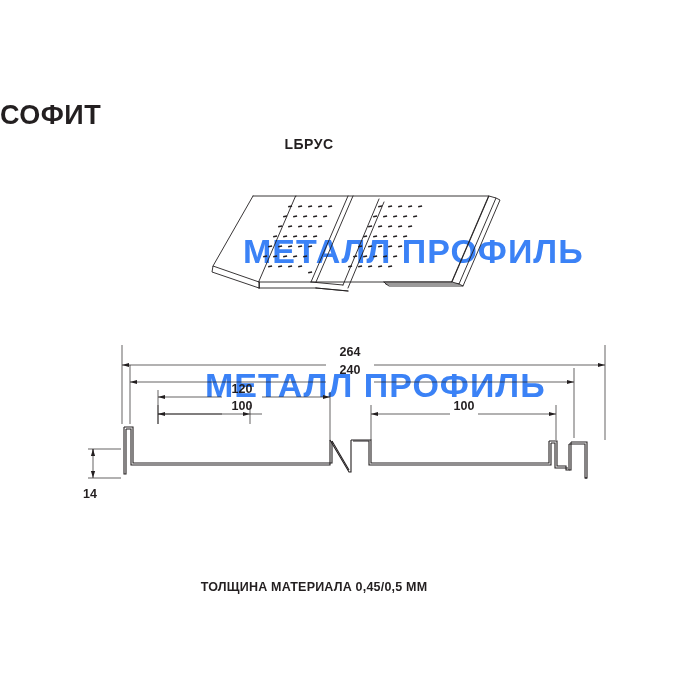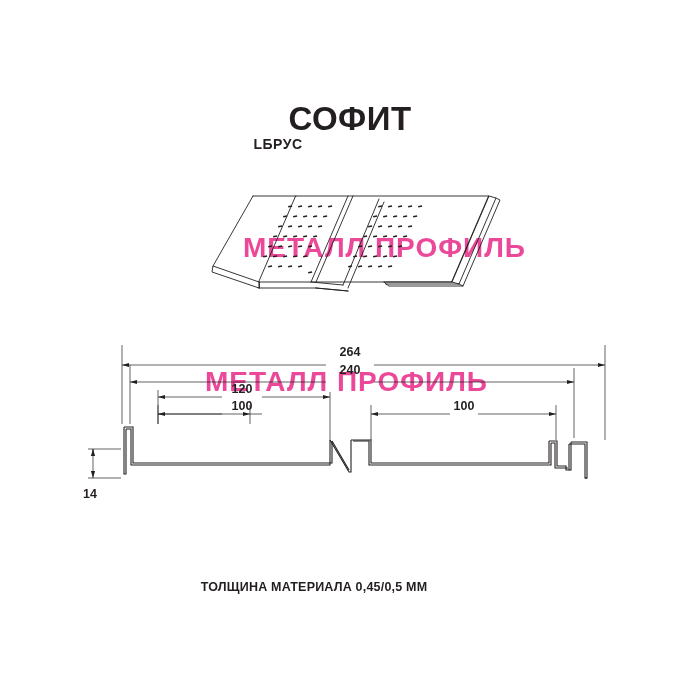--- a/index.html
+++ b/index.html
@@ -19,36 +19,36 @@
     position: absolute;
     inset: 0;
     width: 700px;
     height: 700px;
   }
   .title {
     position: absolute;
     top: 100px;
     left: 0;
     width: 700px;
-    text-align: center;
-    font-size: 33px;
+    font-size: 27px;
     font-weight: bold;
     letter-spacing: 0.5px;
     color: #231f20;
   }
   .subtitle {
     position: absolute;
     top: 136px;
     left: 0;
     width: 556px;
     text-align: center;
     font-size: 14px;
     font-weight: bold;
     letter-spacing: 0.5px;
     color: #231f20;
+    padding-left: 31px;
   }
   .footnote {
     position: absolute;
     top: 580px;
     left: 0;
     width: 628px;
     text-align: center;
     font-size: 12.5px;
     font-weight: bold;
     letter-spacing: 0.2px;
@@ -57,24 +57,24 @@
   svg.drawing {
     position: absolute;
     top: 0;
     left: 0;
     width: 700px;
     height: 700px;
   }
   .wm {
     position: absolute;
     pointer-events: none;
-    color: #ec4899;
+    color: #3b82f6;
     font-weight: bold;
     white-space: nowrap;
-    font-size: 28px;
+    font-size: 34px;
     letter-spacing: 1px;
   }
   .wm1 { top: 232px; left: 243px; }
   .wm2 { top: 366px; left: 205px; }
   .dimtext {
     font-size: 12.5px;
     font-weight: bold;
     fill: #231f20;
     font-family: "Liberation Sans", sans-serif;
   }

